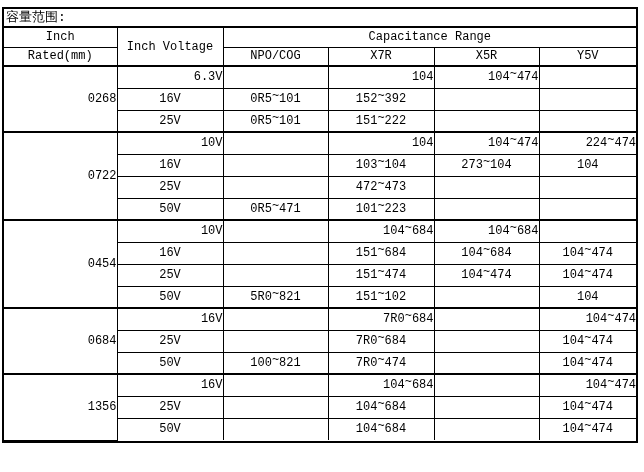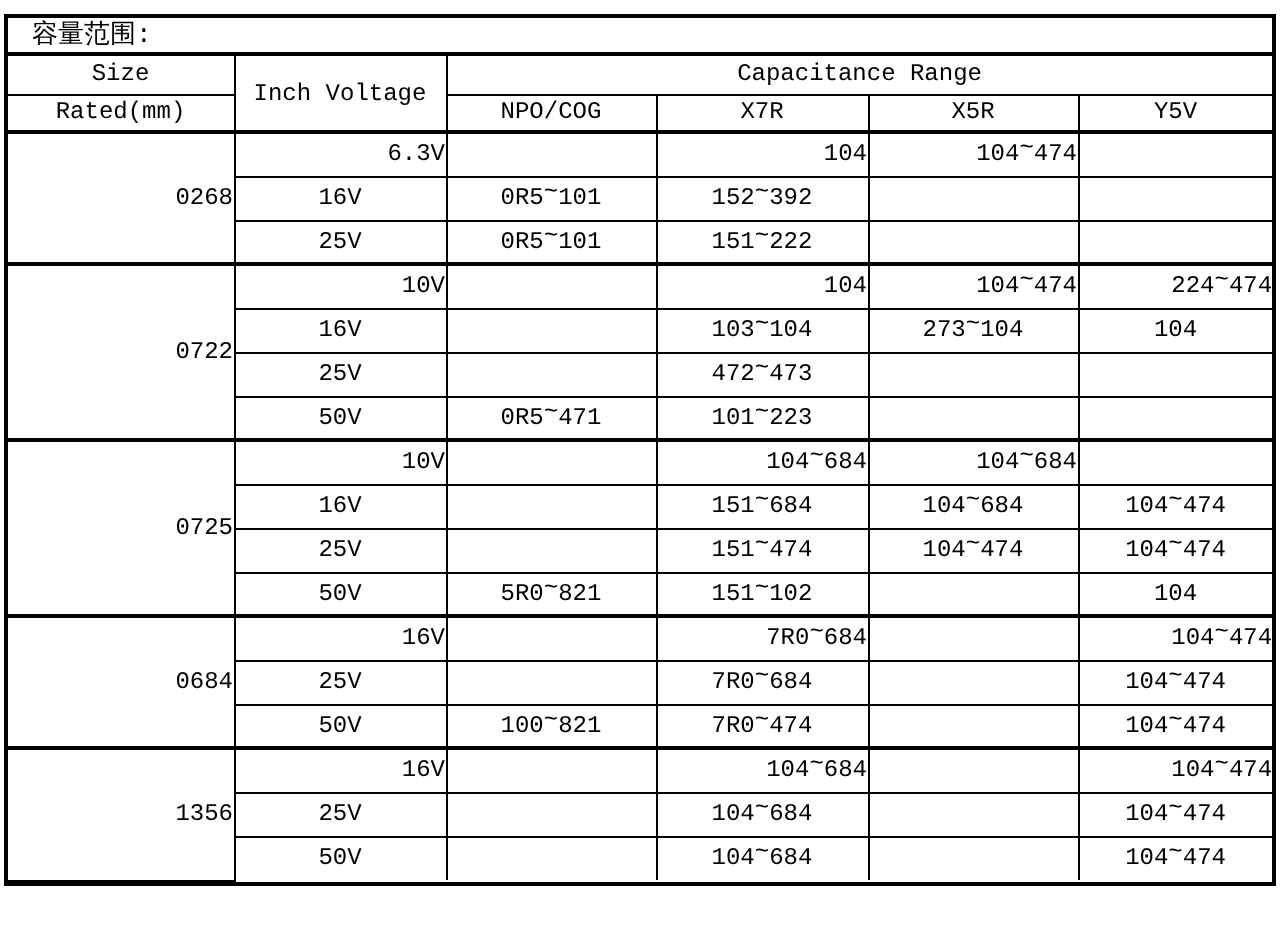--- a/index.html
+++ b/index.html
@@ -13,21 +13,21 @@
   .sheet {
     position: absolute;
     left: 2px; top: 7px;
     width: 636px;
     border: 2px solid #000;
     background: #fff;
   }
   .title-bar {
     height: 19px;
     line-height: 18px;
-    padding-left: 12px;
+    padding-left: 2px;
     font-size: 13px;
     border-bottom: 2px solid #000;
     font-family: "Liberation Mono", "DejaVu Sans Mono", "Liberation Sans", sans-serif;
     white-space: nowrap;
     overflow: hidden;
   }
   table.cap-table {
     border-collapse: collapse;
     width: 100%;
     table-layout: fixed;
@@ -64,21 +64,21 @@
     <colgroup>
       <col style="width:113px">
       <col style="width:106px">
       <col style="width:105px">
       <col style="width:106px">
       <col style="width:105px">
       <col style="width:97px">
     </colgroup>
     <thead>
       <tr>
-        <th class="no-l">Size</th>
+        <th class="no-l">Inch</th>
         <th rowspan="2">Inch Voltage</th>
         <th colspan="4" class="no-r">Capacitance Range</th>
       </tr>
       <tr>
         <th class="no-l">Rated(mm)</th>
         <th>NPO/COG</th>
         <th>X7R</th>
         <th>X5R</th>
         <th class="no-r">Y5V</th>
       </tr>
@@ -129,21 +129,21 @@
           <td class="no-r"></td>
         </tr>
         <tr>
           <td>50V</td>
           <td>0R5<span class="tld">~</span>471</td>
           <td>101<span class="tld">~</span>223</td>
           <td></td>
           <td class="no-r"></td>
         </tr>
         <tr class="group-start">
-          <td rowspan="4" class="no-l">0725</td>
+          <td rowspan="4" class="no-l">0454</td>
           <td>10V</td>
           <td></td>
           <td>104<span class="tld">~</span>684</td>
           <td>104<span class="tld">~</span>684</td>
           <td class="no-r"></td>
         </tr>
         <tr>
           <td>16V</td>
           <td></td>
           <td>151<span class="tld">~</span>684</td>

